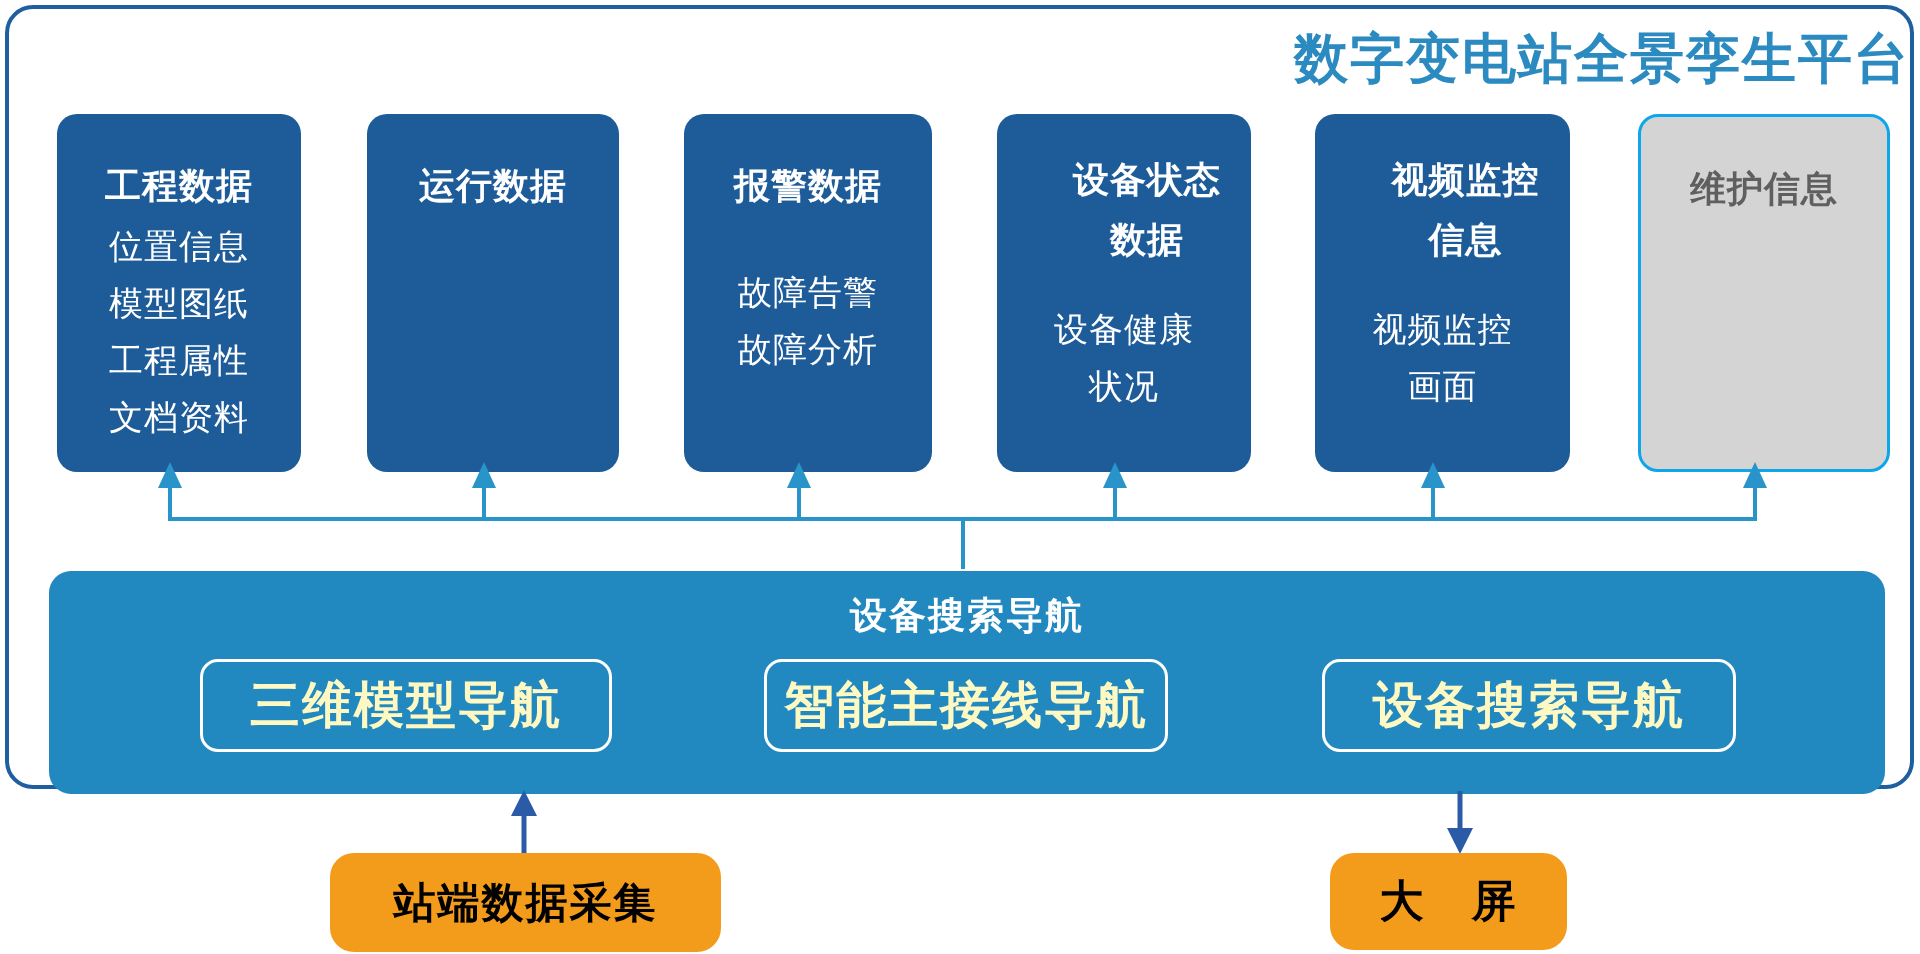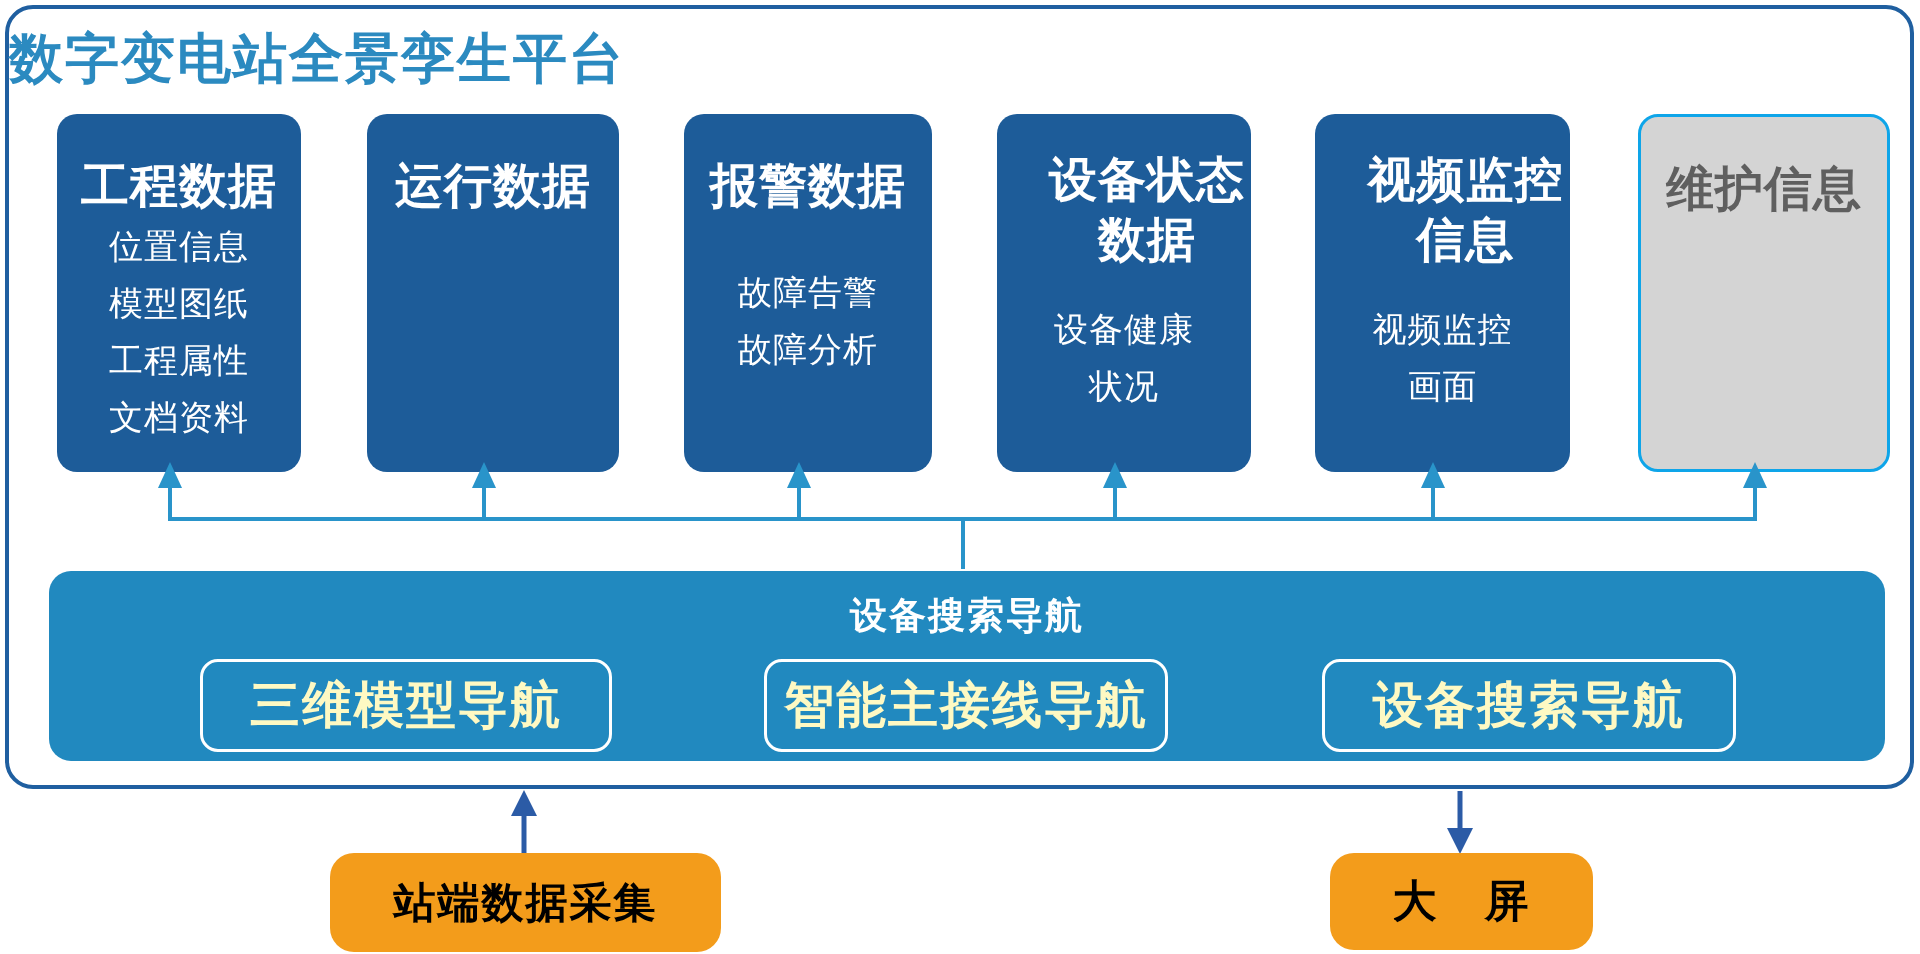--- a/index.html
+++ b/index.html
@@ -3,48 +3,48 @@
 <meta charset="utf-8">
 <style>
   html,body{margin:0;padding:0;background:#ffffff;}
   body{font-family:"Liberation Sans","DejaVu Sans",sans-serif;}
   .stage{position:relative;width:1920px;height:954px;background:#ffffff;overflow:hidden;}
 
   
   .container{position:absolute;left:5px;top:5px;width:1909px;height:784px;
     border:4px solid #1f5fa0;border-radius:28px;background:#ffffff;box-sizing:border-box;}
 
-  .page-title{position:absolute;top:14px;left:0;width:100%;text-align:left;
+  .page-title{position:absolute;top:14px;left:0;width:100%;text-align:right;
     font-size:54px;font-weight:bold;color:#2b8ac0;letter-spacing:2px;}
 
   
   .box{position:absolute;top:105px;height:358px;background:#1d5c99;border-radius:20px;
     color:#ffffff;text-align:center;box-sizing:border-box;}
   .box.inactive{background:#d4d4d4;border:3px solid #0ea5e9;color:#5f5f5f;}
-  .box-title{font-size:48px;font-weight:bold;line-height:60px;margin-top:42px;letter-spacing:1px;}
+  .box-title{font-size:36px;font-weight:bold;line-height:60px;margin-top:42px;letter-spacing:1px;}
   .box.twoline .box-title{margin-top:36px;padding-left:46px;}
   .box-items{font-size:34px;line-height:57px;letter-spacing:1px;}
 
   
   .overlay{position:absolute;left:0;top:0;width:1920px;height:954px;pointer-events:none;}
 
   
-  .nav-bar{position:absolute;left:45px;top:567px;width:1836px;height:190px;
+  .nav-bar{position:absolute;left:45px;top:567px;width:1836px;height:223px;
     background:#2189bf;border-radius:22px;box-sizing:border-box;}
   .nav-bar-title{text-align:center;color:#ffffff;font-size:37px;font-weight:bold;
     margin-top:20px;letter-spacing:2px;}
   .nav-btn{position:absolute;top:88px;height:93px;border:3px solid #ffffff;border-radius:18px;
     color:#fef9c3;font-size:50px;font-weight:bold;display:flex;align-items:center;
     justify-content:center;box-sizing:border-box;letter-spacing:2px;background:transparent;}
 
   
   .ext-box{position:absolute;background:#f39c1b;border-radius:24px;color:#000000;
     font-weight:bold;display:flex;align-items:center;justify-content:center;letter-spacing:2px;}
   .ext-collect{left:330px;top:853px;width:391px;height:99px;font-size:42px;}
-  .ext-screen{left:1330px;top:853px;width:263px;height:97px;font-size:44px;white-space:pre;}
+  .ext-screen{left:1330px;top:853px;width:237px;height:97px;font-size:44px;white-space:pre;}
 </style>
 </head>
 <body>
 
 <div class="stage">
 
   <div class="container">
     <div class="page-title">数字变电站全景孪生平台</div>
 
     <div class="box" style="left:48px;width:244px;">

